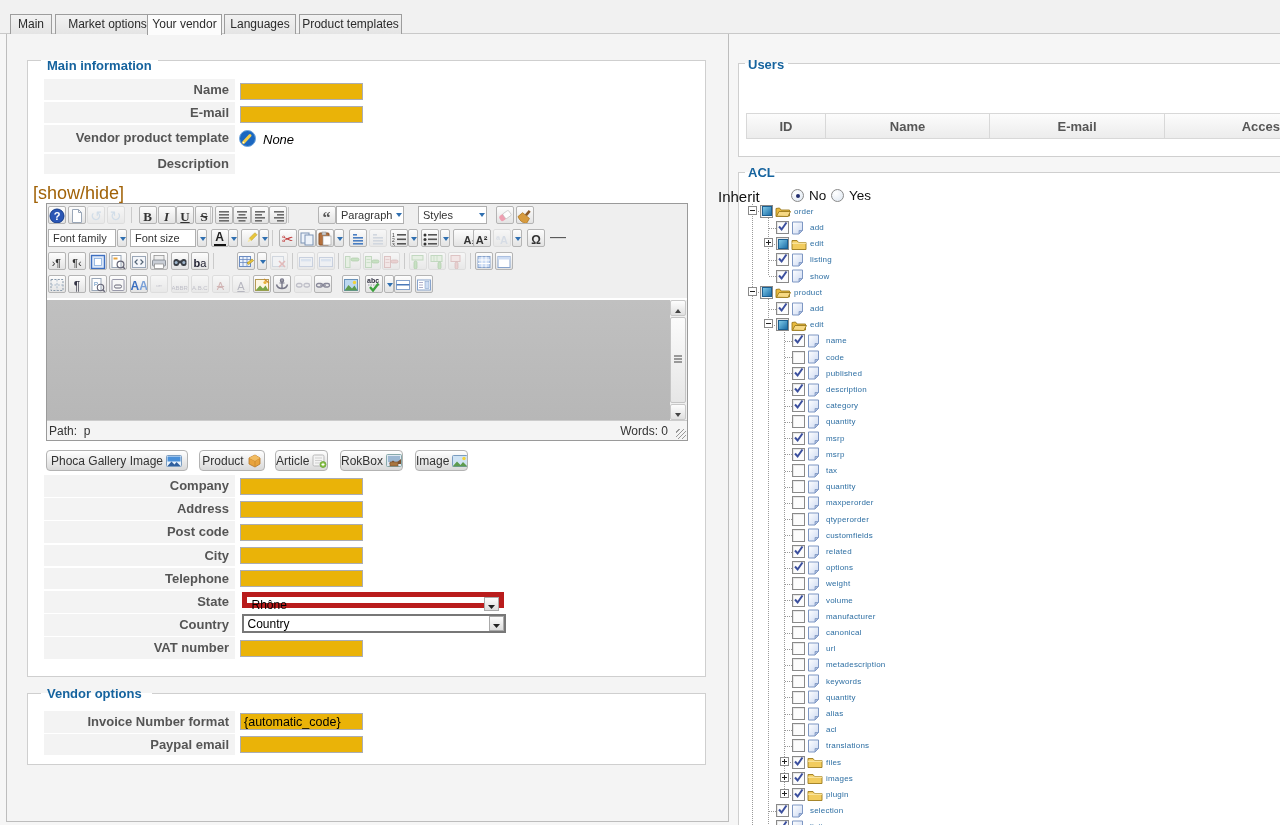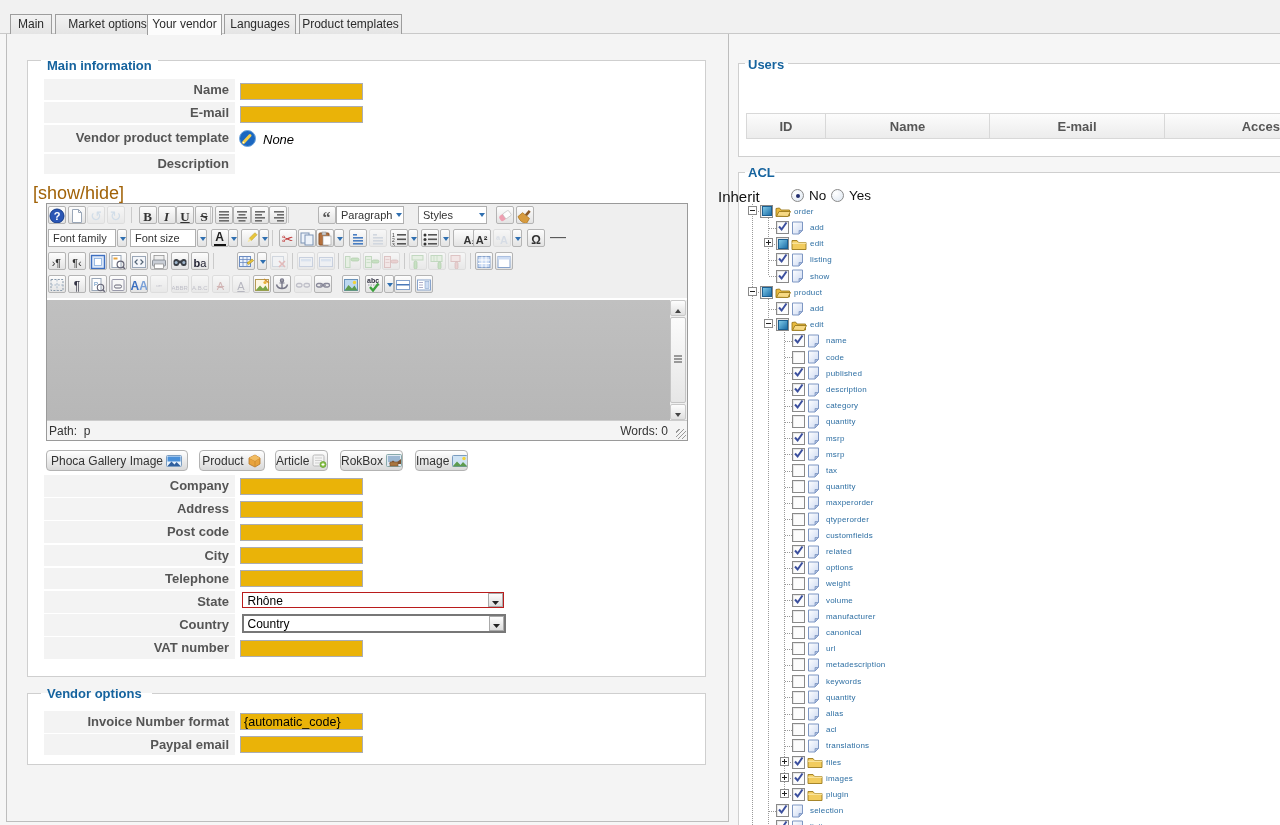--- a/index.html
+++ b/index.html
@@ -399,21 +399,21 @@
 <div class="lbl" style="top:567.8px;height:21.5px;line-height:21.5px">Telephone</div>
 <div class="lbl" style="top:591.0px;height:21.5px;line-height:21.5px">State</div>
 <div class="lbl" style="top:614.2px;height:21.5px;line-height:21.5px">Country</div>
 <div class="lbl" style="top:637.4px;height:21.5px;line-height:21.5px">VAT number</div>
 <div class="inp" style="top:477.5px"></div>
 <div class="inp" style="top:500.7px"></div>
 <div class="inp" style="top:523.9px"></div>
 <div class="inp" style="top:547.1px"></div>
 <div class="inp" style="top:570.3px"></div>
 <div class="inp" style="top:639.9px"></div>
-<div class="ab" style="left:241.5px;top:591.5px;width:262px;height:16px;border:1px solid #b91c1c;background:#fff">
+<div class="ab" style="left:241.5px;top:591.5px;width:262px;height:16px;border:5px solid #b91c1c;background:#fff">
 <span style="position:absolute;left:5px;top:1px;font-size:12px;color:#000">Rhône</span>
 <span style="position:absolute;right:0;top:0;width:15px;height:14px;border:1px solid #aaa;background:linear-gradient(#fdfdfd,#ddd);text-align:center"><svg width="9" height="9" style="margin-top:3px">
         <path d="M1 2 l3.5 4 3.5-4z" fill="#222"></path>
       </svg></span>
   </div>
 <div class="ab" style="left:241.5px;top:614px;width:264px;height:19px;border:2px solid #777;background:#fff">
 <span style="position:absolute;left:4px;top:1px;font-size:12px;color:#000">Country</span>
 <span style="position:absolute;right:0;top:0;width:15px;height:15px;border:1px solid #aaa;background:linear-gradient(#fdfdfd,#ddd);text-align:center"><svg width="9" height="9" style="margin-top:3px">
         <path d="M1 2 l3.5 4 3.5-4z" fill="#222"></path>
       </svg></span>

